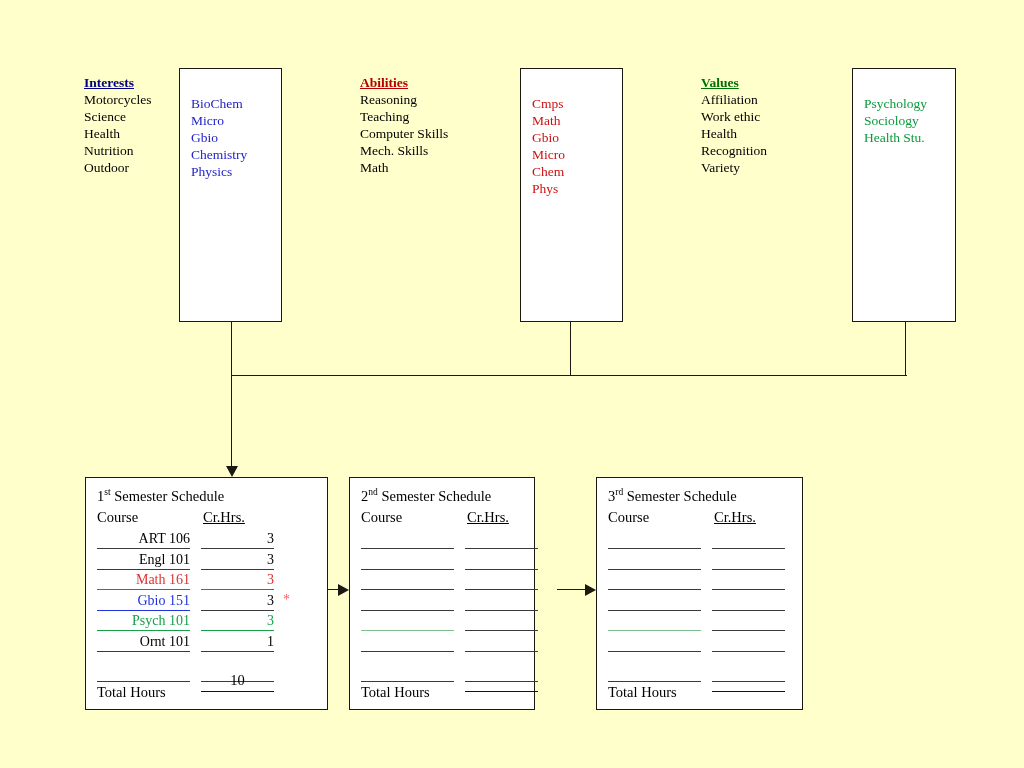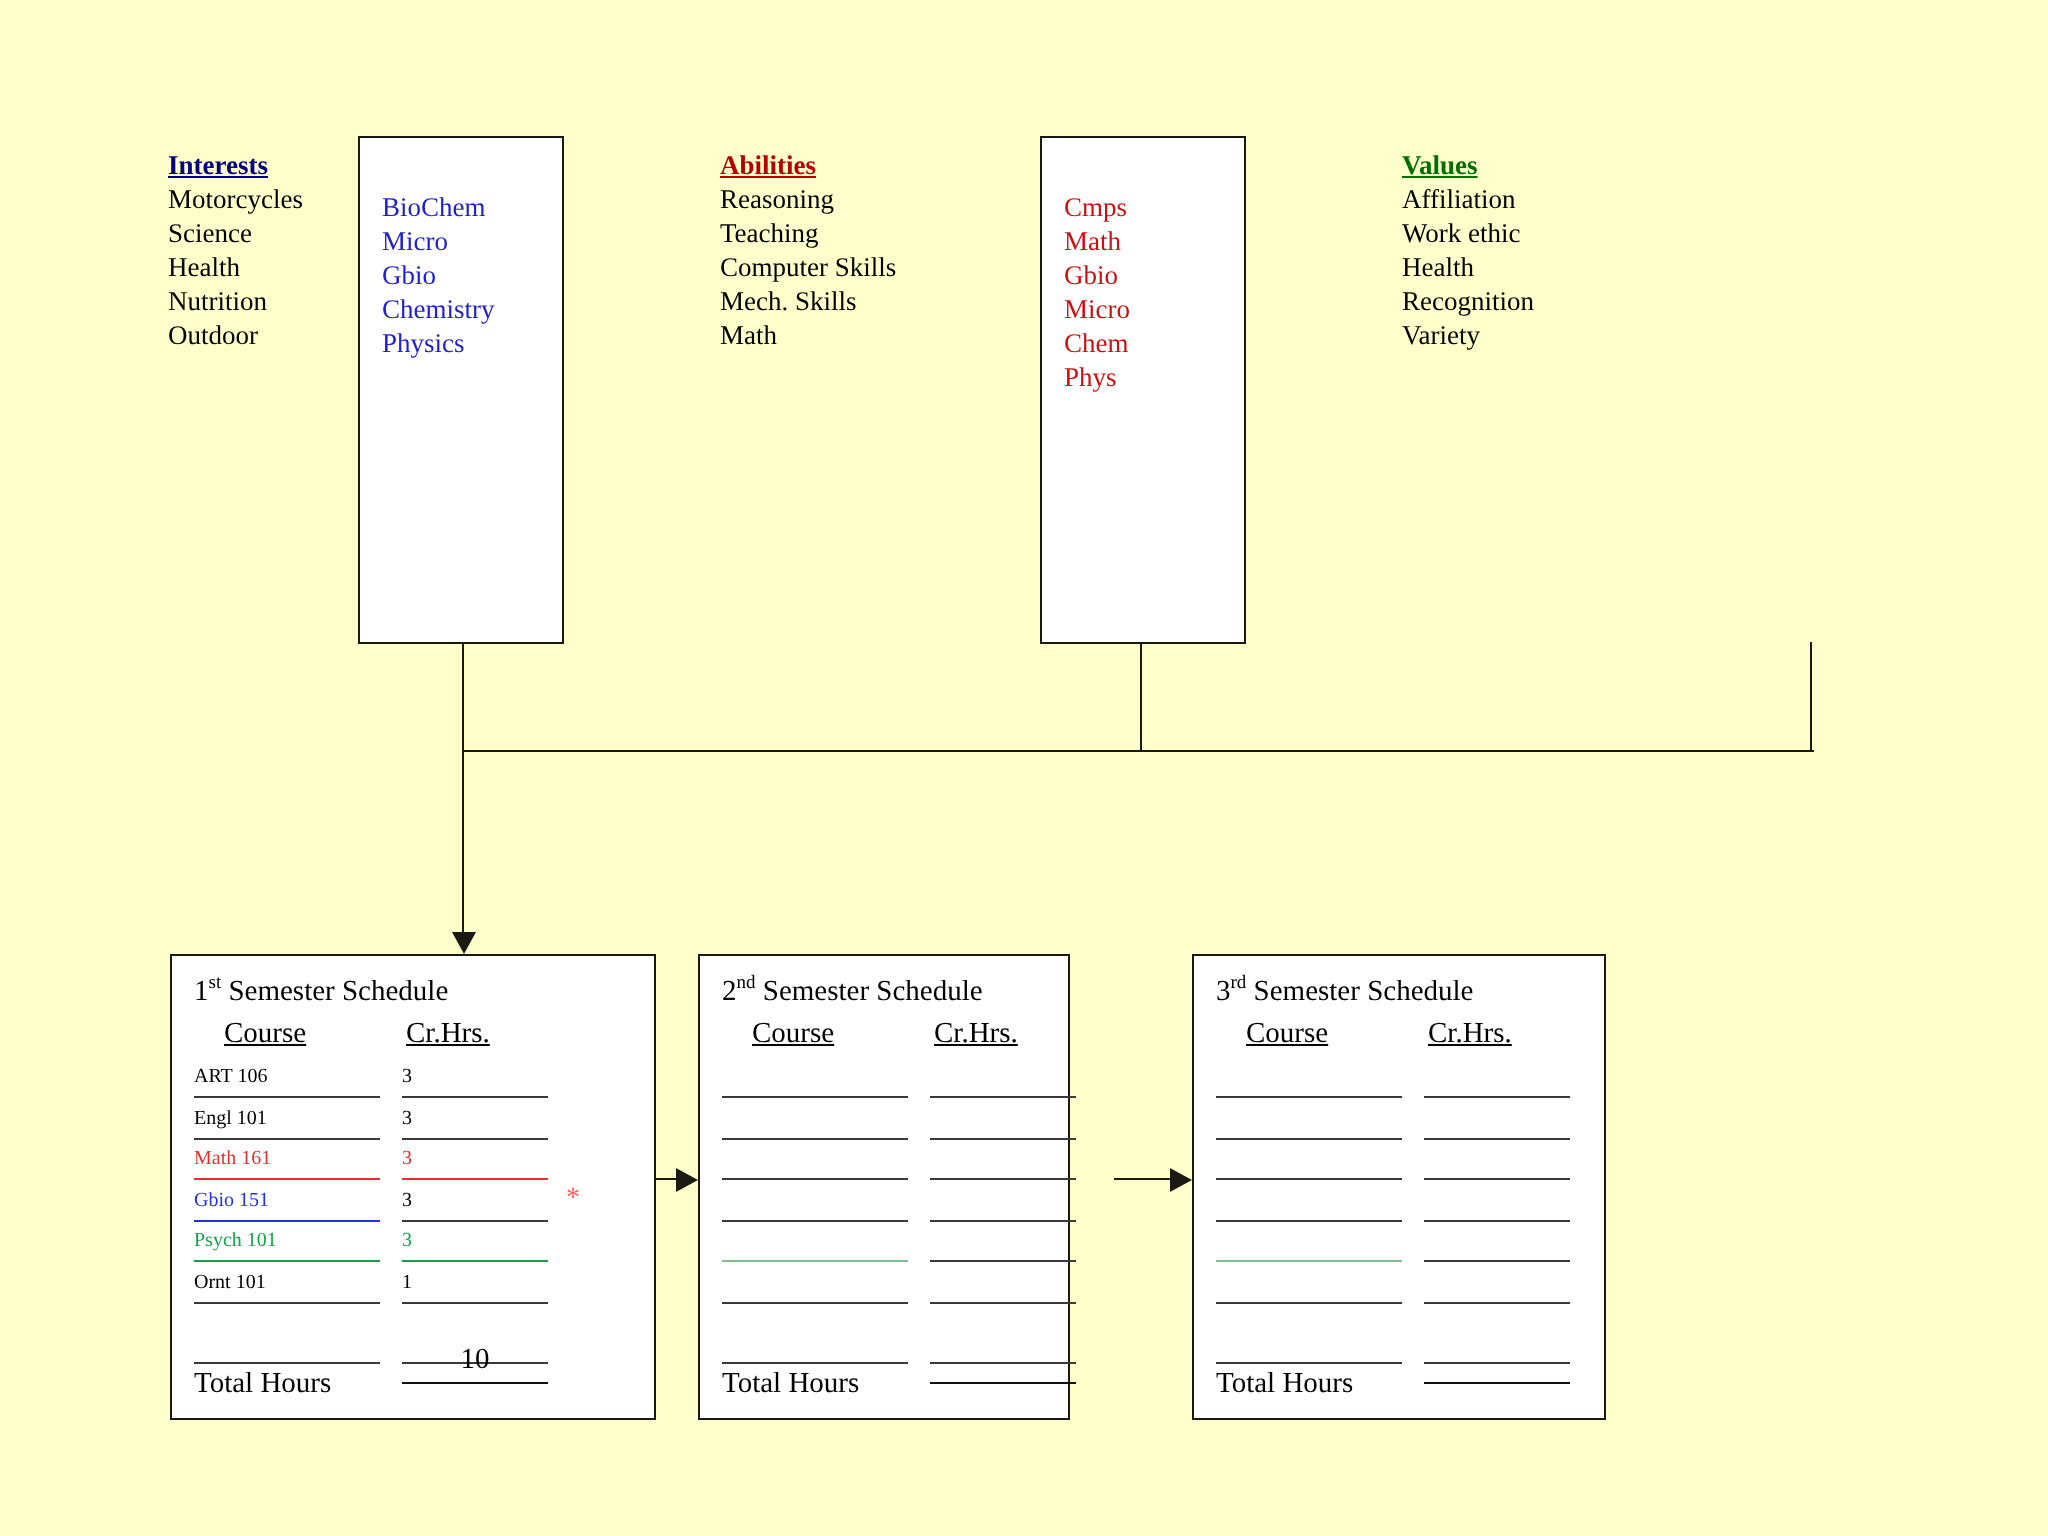--- a/index.html
+++ b/index.html
@@ -32,26 +32,26 @@
   .vline{position:absolute;width:1.4px;background:#1a1a12;}
   .hline{position:absolute;height:1.4px;background:#1a1a12;}
   .arrow-d{position:absolute;width:0;height:0;border-left:6px solid transparent;border-right:6px solid transparent;border-top:11px solid #1a1a12;}
   .arrow-r{position:absolute;width:0;height:0;border-top:6px solid transparent;border-bottom:6px solid transparent;border-left:11px solid #1a1a12;}
 
   
   .sbox{position:absolute;background:#ffffff;border:1.2px solid #1a1a12;box-sizing:border-box;}
   .sbox .title{position:absolute;left:11px;top:9px;font-size:14.5px;white-space:nowrap;color:#000;}
   .sbox .title sup{font-size:9.5px;vertical-align:super;}
   .hdrow{position:absolute;left:11px;top:31px;font-size:14.5px;color:#000;}
-  .hdrow .h1{position:absolute;left:15px;top:0;text-decoration:underline;}
+  .hdrow .h1{position:absolute;left:0;top:0;}
   .hdrow .h2{position:absolute;left:106px;top:0;text-decoration:underline;}
 
   .rows{position:absolute;left:11px;top:52px;}
   .row{position:relative;height:20.5px;}
-  .cell{position:absolute;font-size:10px;text-align:left;
+  .cell{position:absolute;font-size:14px;text-align:right;
         border-bottom:1.3px solid #3a3a3a;box-sizing:border-box;
         height:19px;line-height:17px;color:#000;}
   .cell.course{left:0;width:93px;}
   .cell.hrs{left:104px;width:73px;}
   .r-red{color:#e03030 !important;border-bottom-color:#e03030 !important;}
   .r-blue{color:#2233dd !important;border-bottom-color:#2233dd !important;}
   .r-green{color:#16a04a !important;border-bottom-color:#16a04a !important;}
   .r-greenline{border-bottom-color:#7fbf8f !important;}
   .star{position:absolute;left:186px;top:0px;color:#ff5a5a;font-size:14px;}
 
@@ -106,20 +106,27 @@
     <div class="inner c-red">
       <span class="it">Cmps</span>
       <span class="it">Math</span>
       <span class="it">Gbio</span>
       <span class="it">Micro</span>
       <span class="it">Chem</span>
       <span class="it">Phys</span>
     </div>
   </div>
 
+  <div class="tbox" style="left:852px;top:68px;width:104px;height:254px;">
+    <div class="inner c-green">
+      <span class="it">Psychology</span>
+      <span class="it">Sociology</span>
+      <span class="it">Health Stu.</span>
+    </div>
+  </div>
 
   <div class="vline" style="left:231px;top:321px;height:55px;"></div>
   <div class="vline" style="left:570px;top:321px;height:55px;"></div>
   <div class="vline" style="left:905px;top:321px;height:55px;"></div>
   <div class="hline" style="left:231px;top:375px;width:676px;"></div>
   <div class="vline" style="left:231px;top:375px;height:93px;"></div>
   <div class="arrow-d" style="left:226px;top:466px;"></div>
 
   <div class="hline" style="left:310px;top:589px;width:33px;"></div>
   <div class="arrow-r" style="left:338px;top:584px;"></div>

